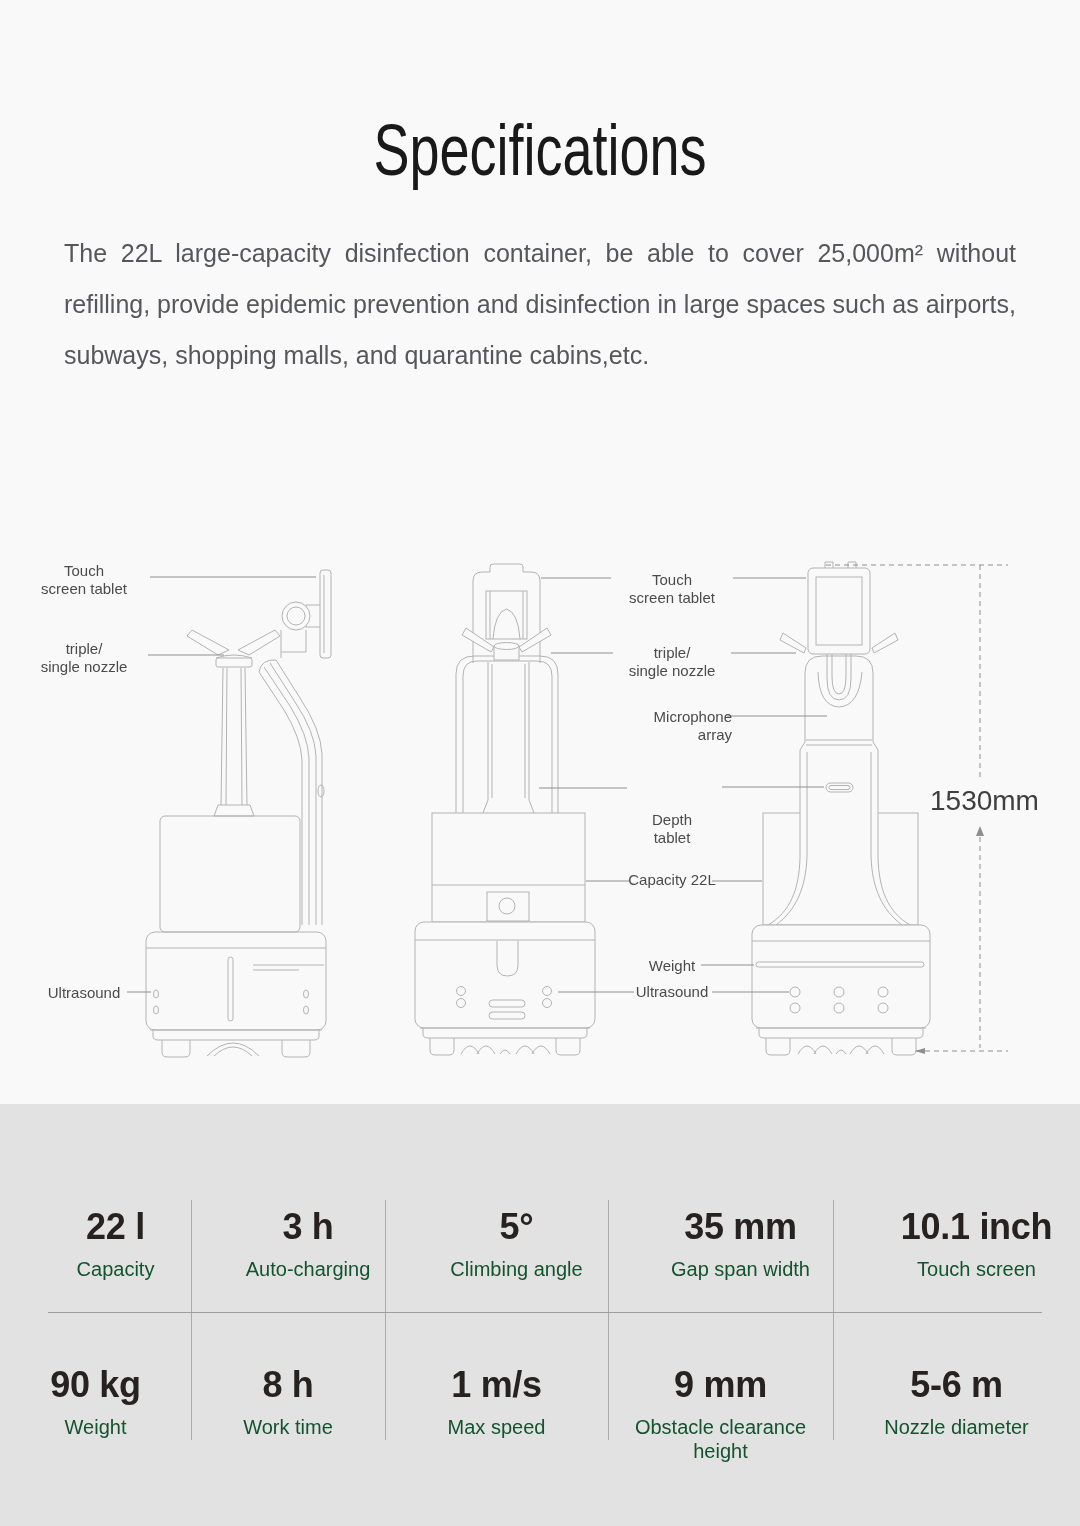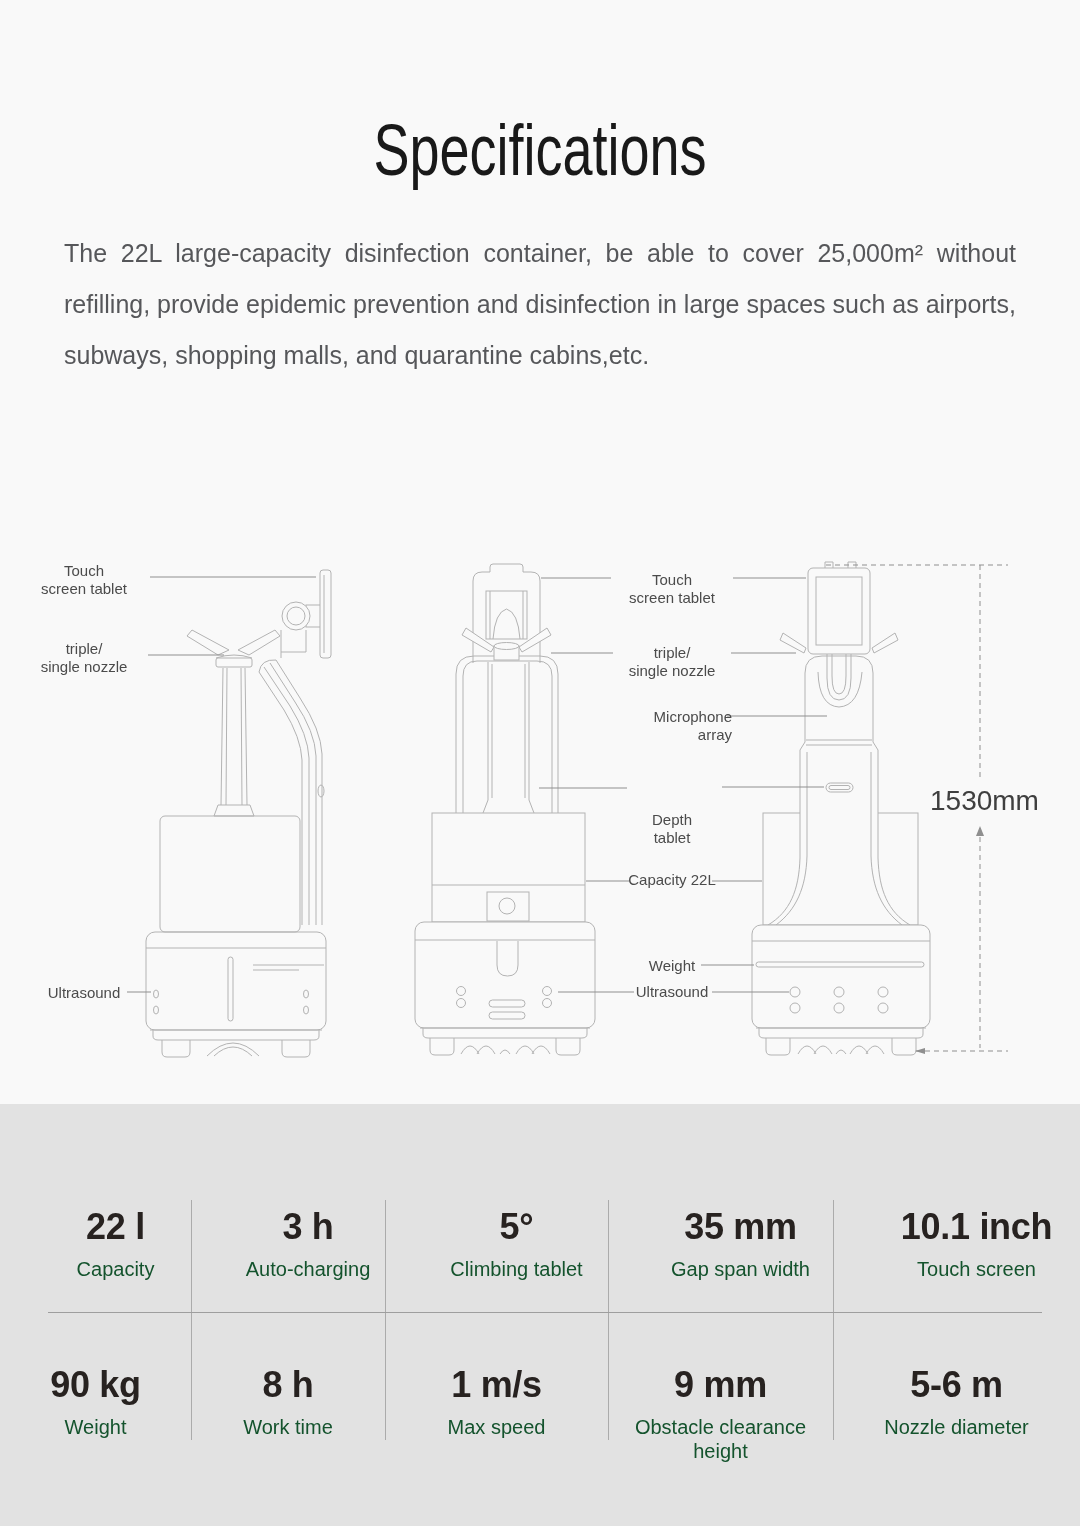--- a/index.html
+++ b/index.html
@@ -261,21 +261,21 @@
       <div class="spec-cell">
         <div class="spec-value">22 l</div>
         <div class="spec-label">Capacity</div>
       </div>
       <div class="spec-cell">
         <div class="spec-value">3 h</div>
         <div class="spec-label">Auto-charging</div>
       </div>
       <div class="spec-cell">
         <div class="spec-value">5°</div>
-        <div class="spec-label">Climbing tablet</div>
+        <div class="spec-label">Climbing angle</div>
       </div>
       <div class="spec-cell">
         <div class="spec-value">35 mm</div>
         <div class="spec-label">Gap span width</div>
       </div>
       <div class="spec-cell">
         <div class="spec-value">10.1 inch</div>
         <div class="spec-label">Touch screen</div>
       </div>
     </div>

